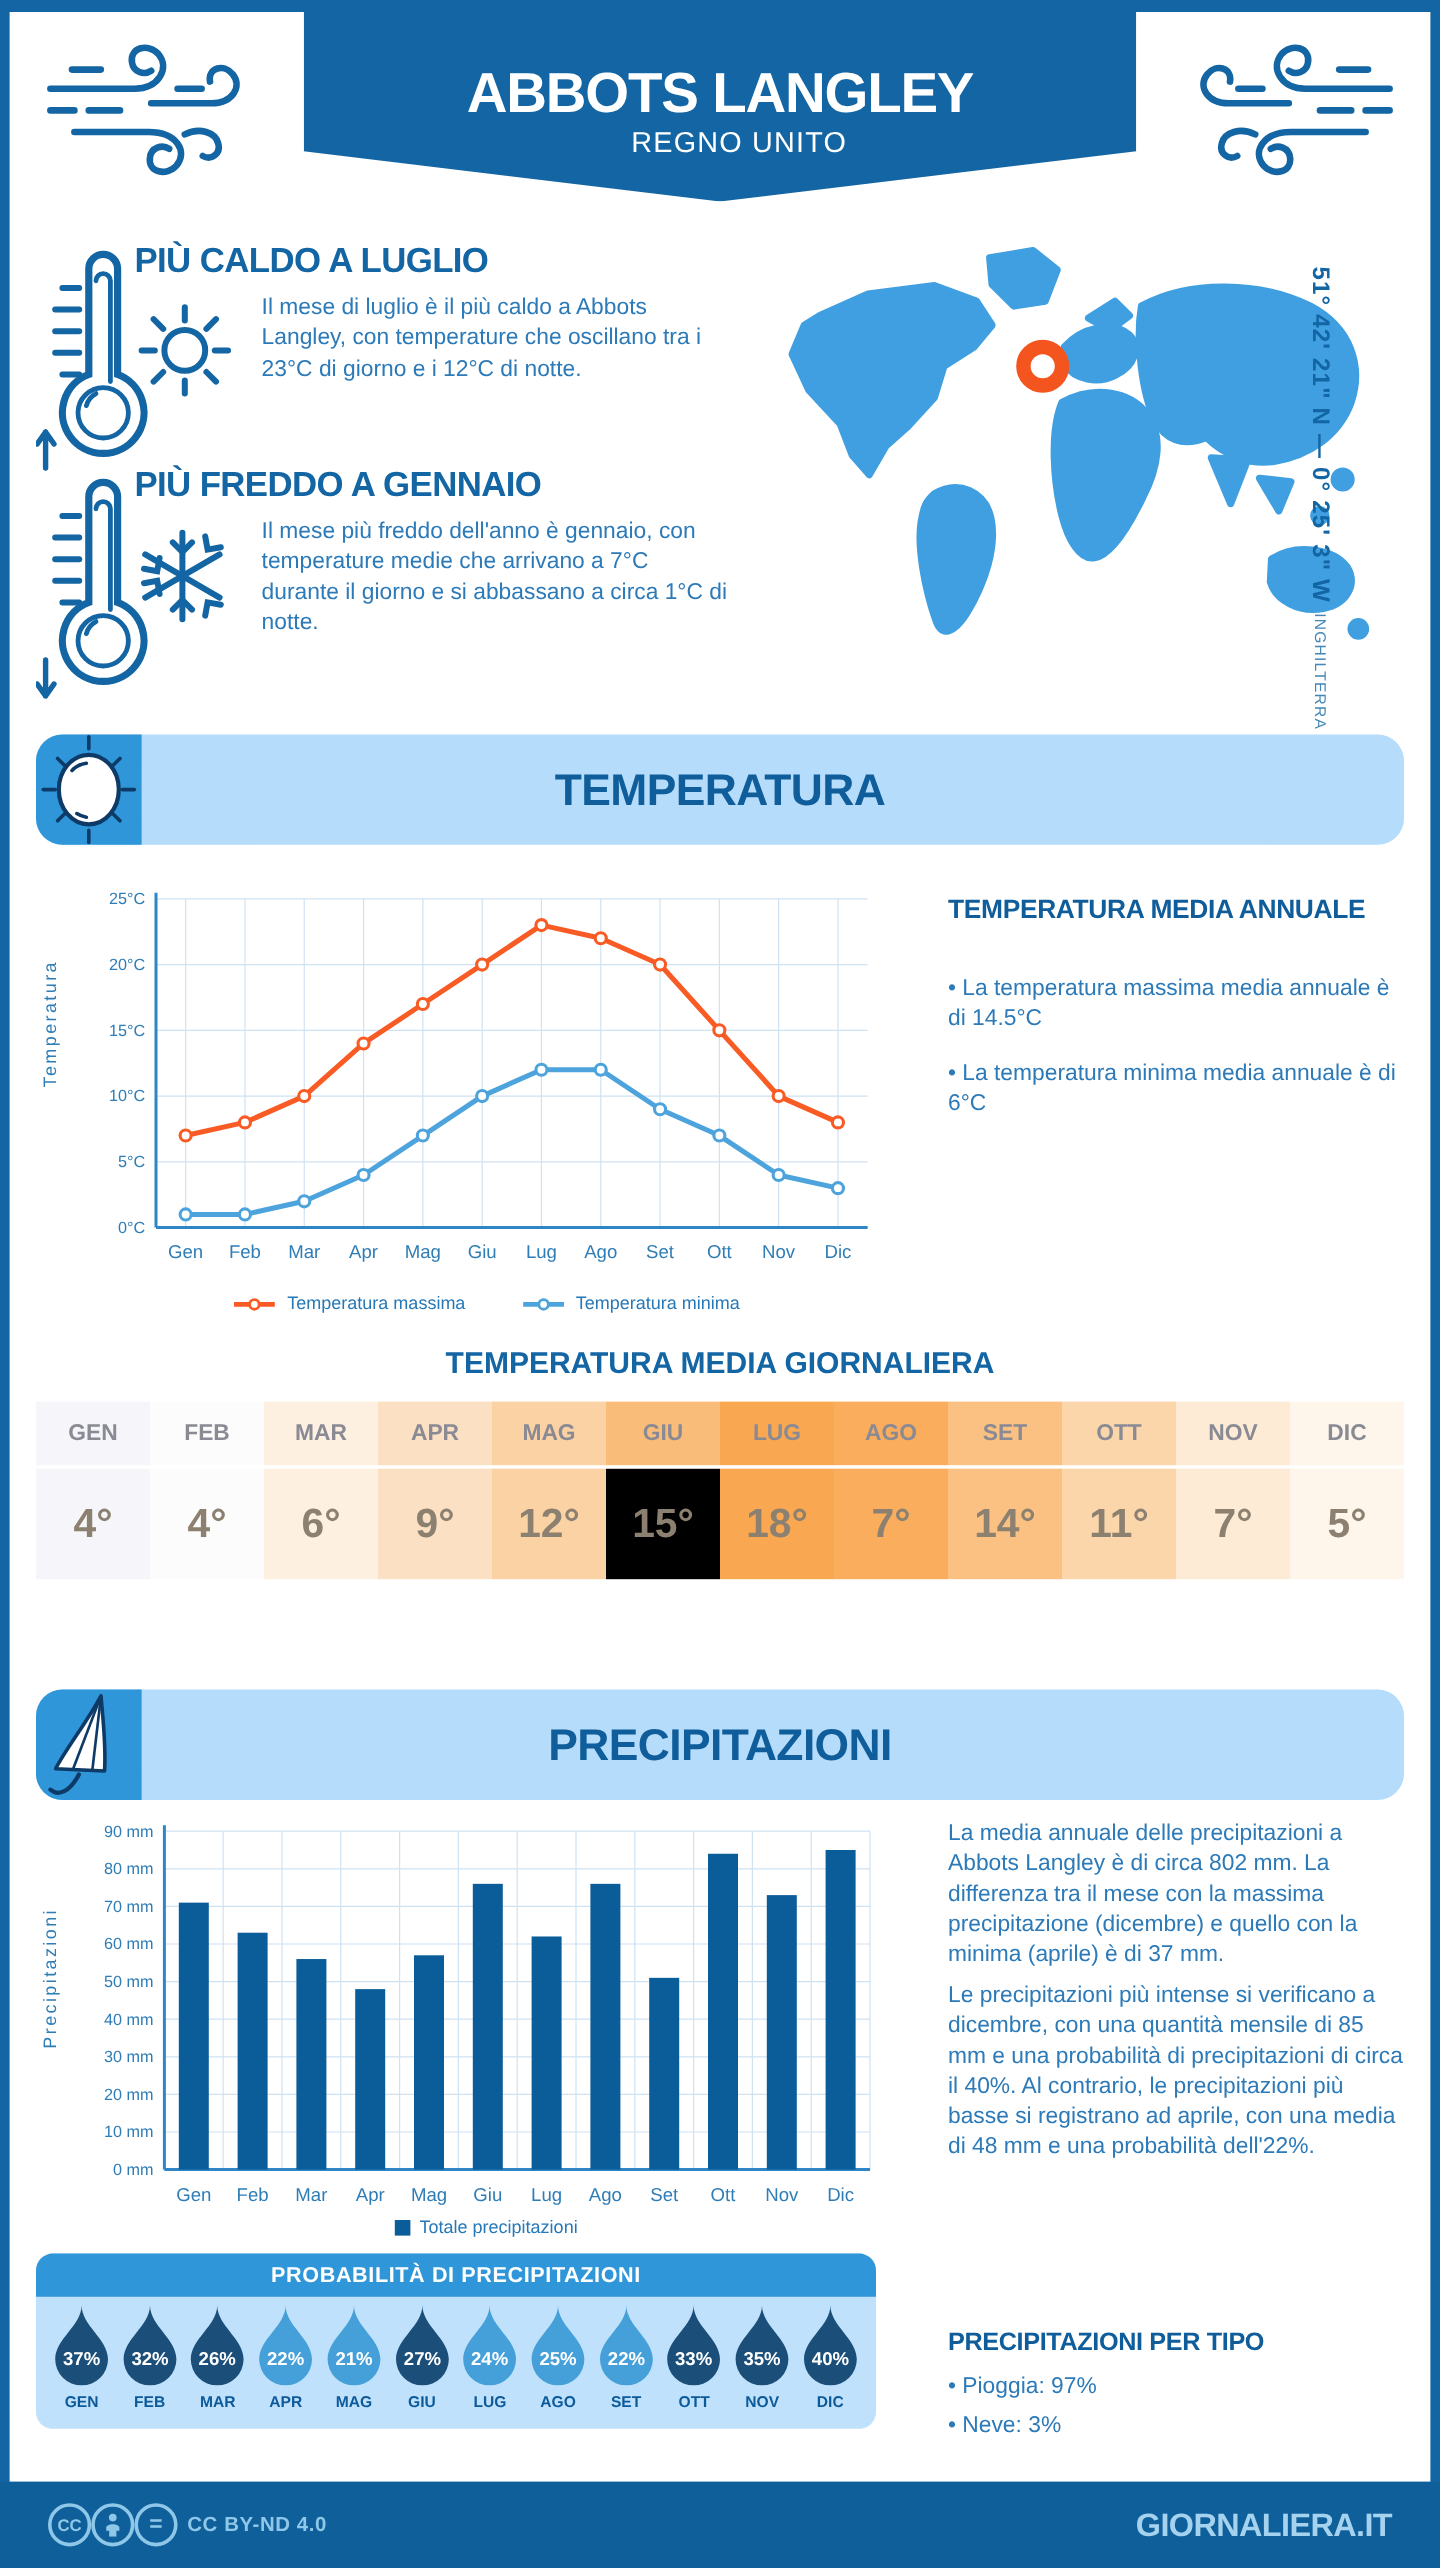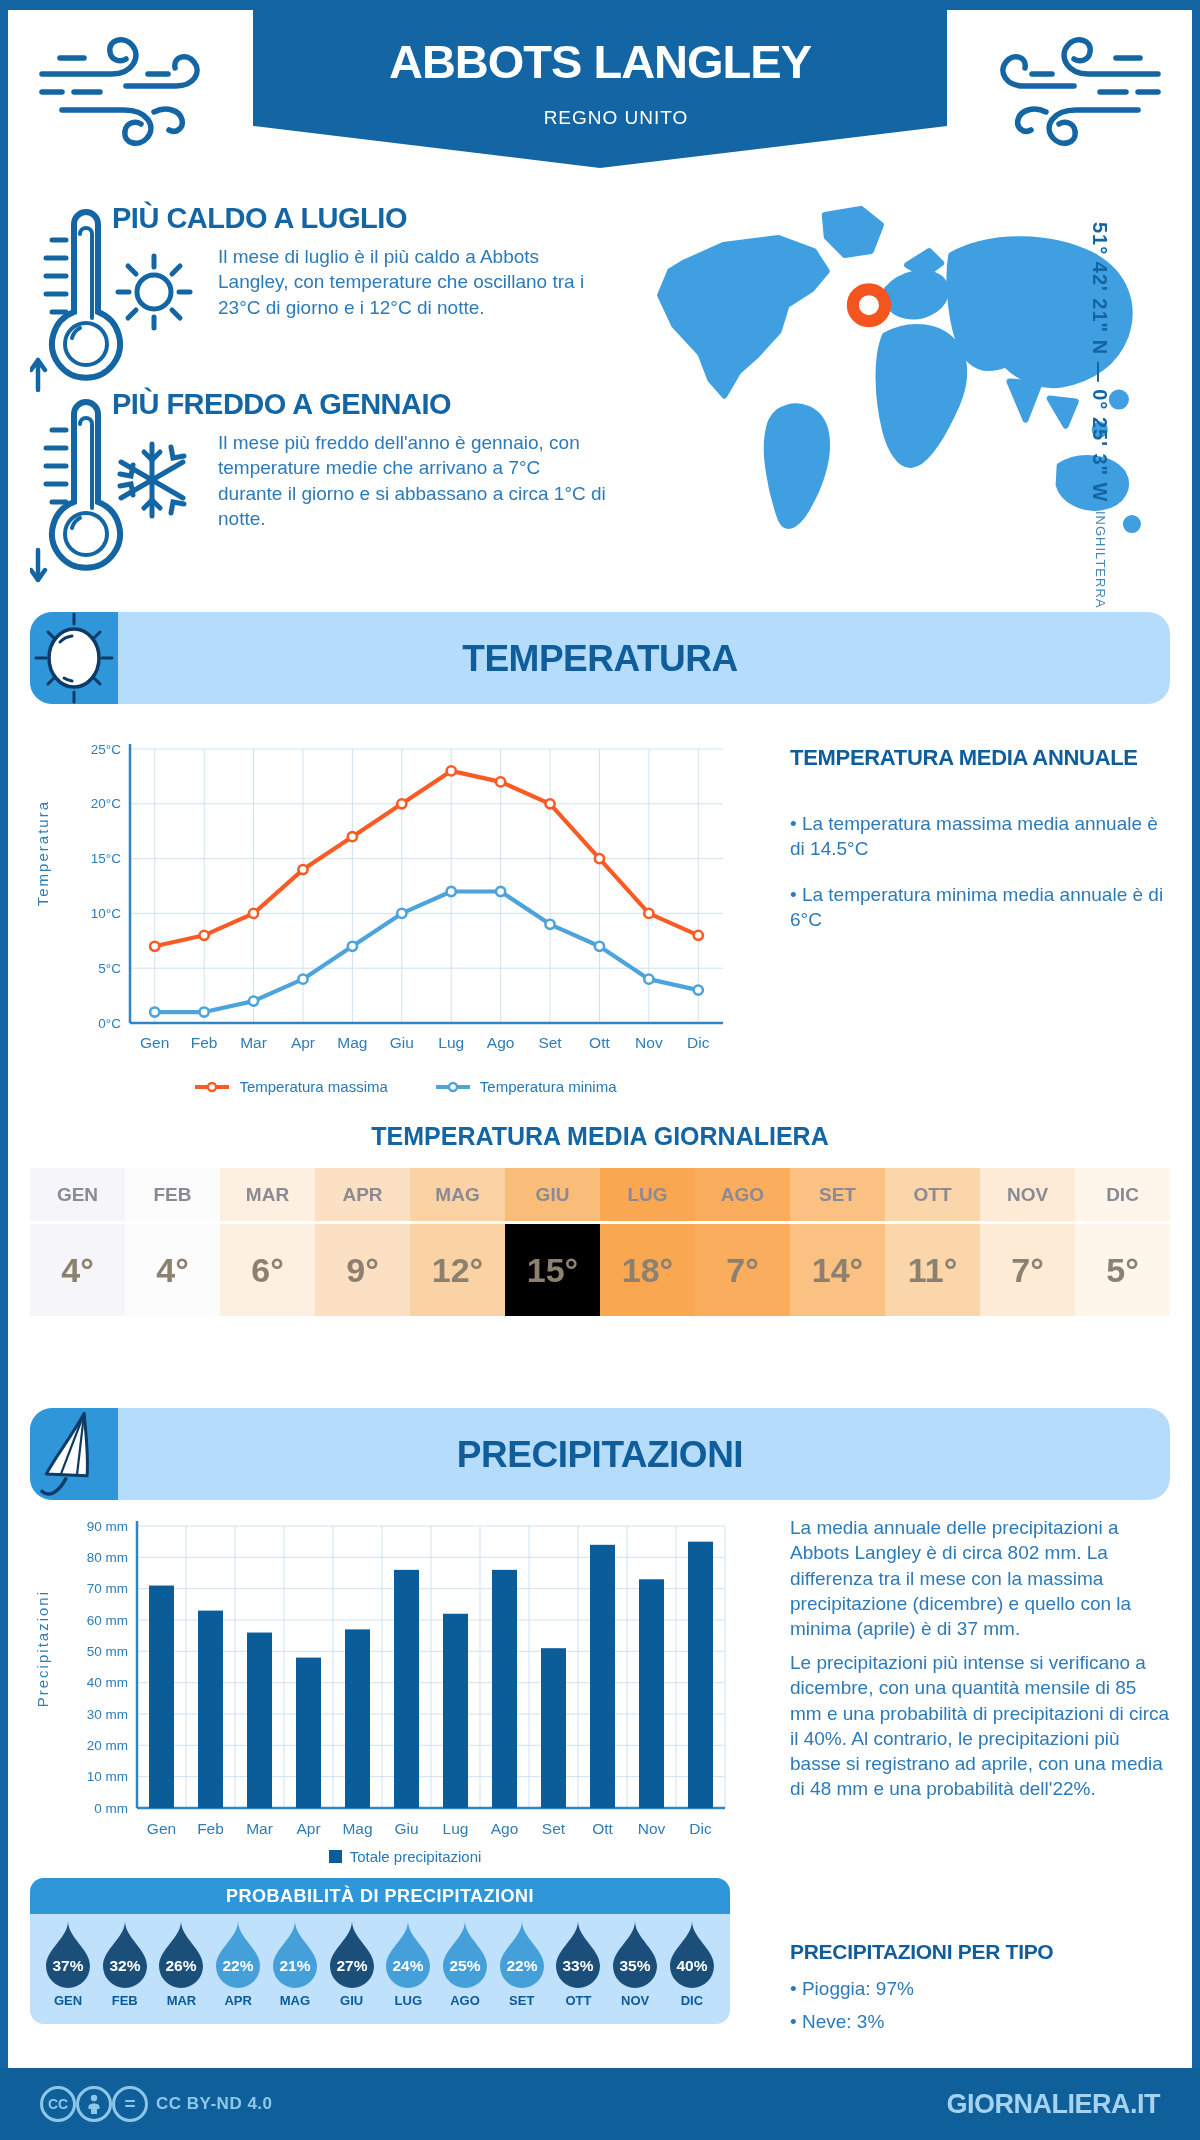--- a/index.html
+++ b/index.html
@@ -8,22 +8,22 @@
   .abs { position:absolute; }
 
   
   .frame-top { top:0; left:0; width:1200px; height:10px; background:#1365a3; }
   .frame-left { top:0; left:0; width:8px; height:2140px; background:#1365a3; }
   .frame-right { top:0; right:0; width:8px; height:2140px; background:#1365a3; }
 
   
   .banner { left:253px; top:0; width:694px; height:168px; background:#1365a3;
             clip-path:polygon(0 0,100% 0,100% 75%,50% 100%,0 75%); text-align:center; color:#fff; }
-  .banner h1 { margin-top:34px; font-size:47px; font-weight:bold; letter-spacing:-1px; }
-  .banner .sub { margin-top:18px; font-size:19px; letter-spacing:1px;padding-left:32px; }
+  .banner h1 { margin-top:49px; font-size:47px; font-weight:bold; letter-spacing:-1px; }
+  .banner .sub { margin-top:2px; font-size:24px; letter-spacing:1px;padding-left:32px; }
 
   .wind { width:180px; height:130px; }
   .wind path { stroke:#1365a3; stroke-width:5.5; fill:none; stroke-linecap:round; }
 
   
   .hl-title { font-size:29px; font-weight:bold; color:#1365a3; letter-spacing:-0.5px; }
   .hl-text { font-size:19px; color:#2d7ab8; line-height:1.33; }
   .ico path, .ico line, .ico circle { stroke:#1365a3; fill:none; stroke-linecap:round; }
 
   

